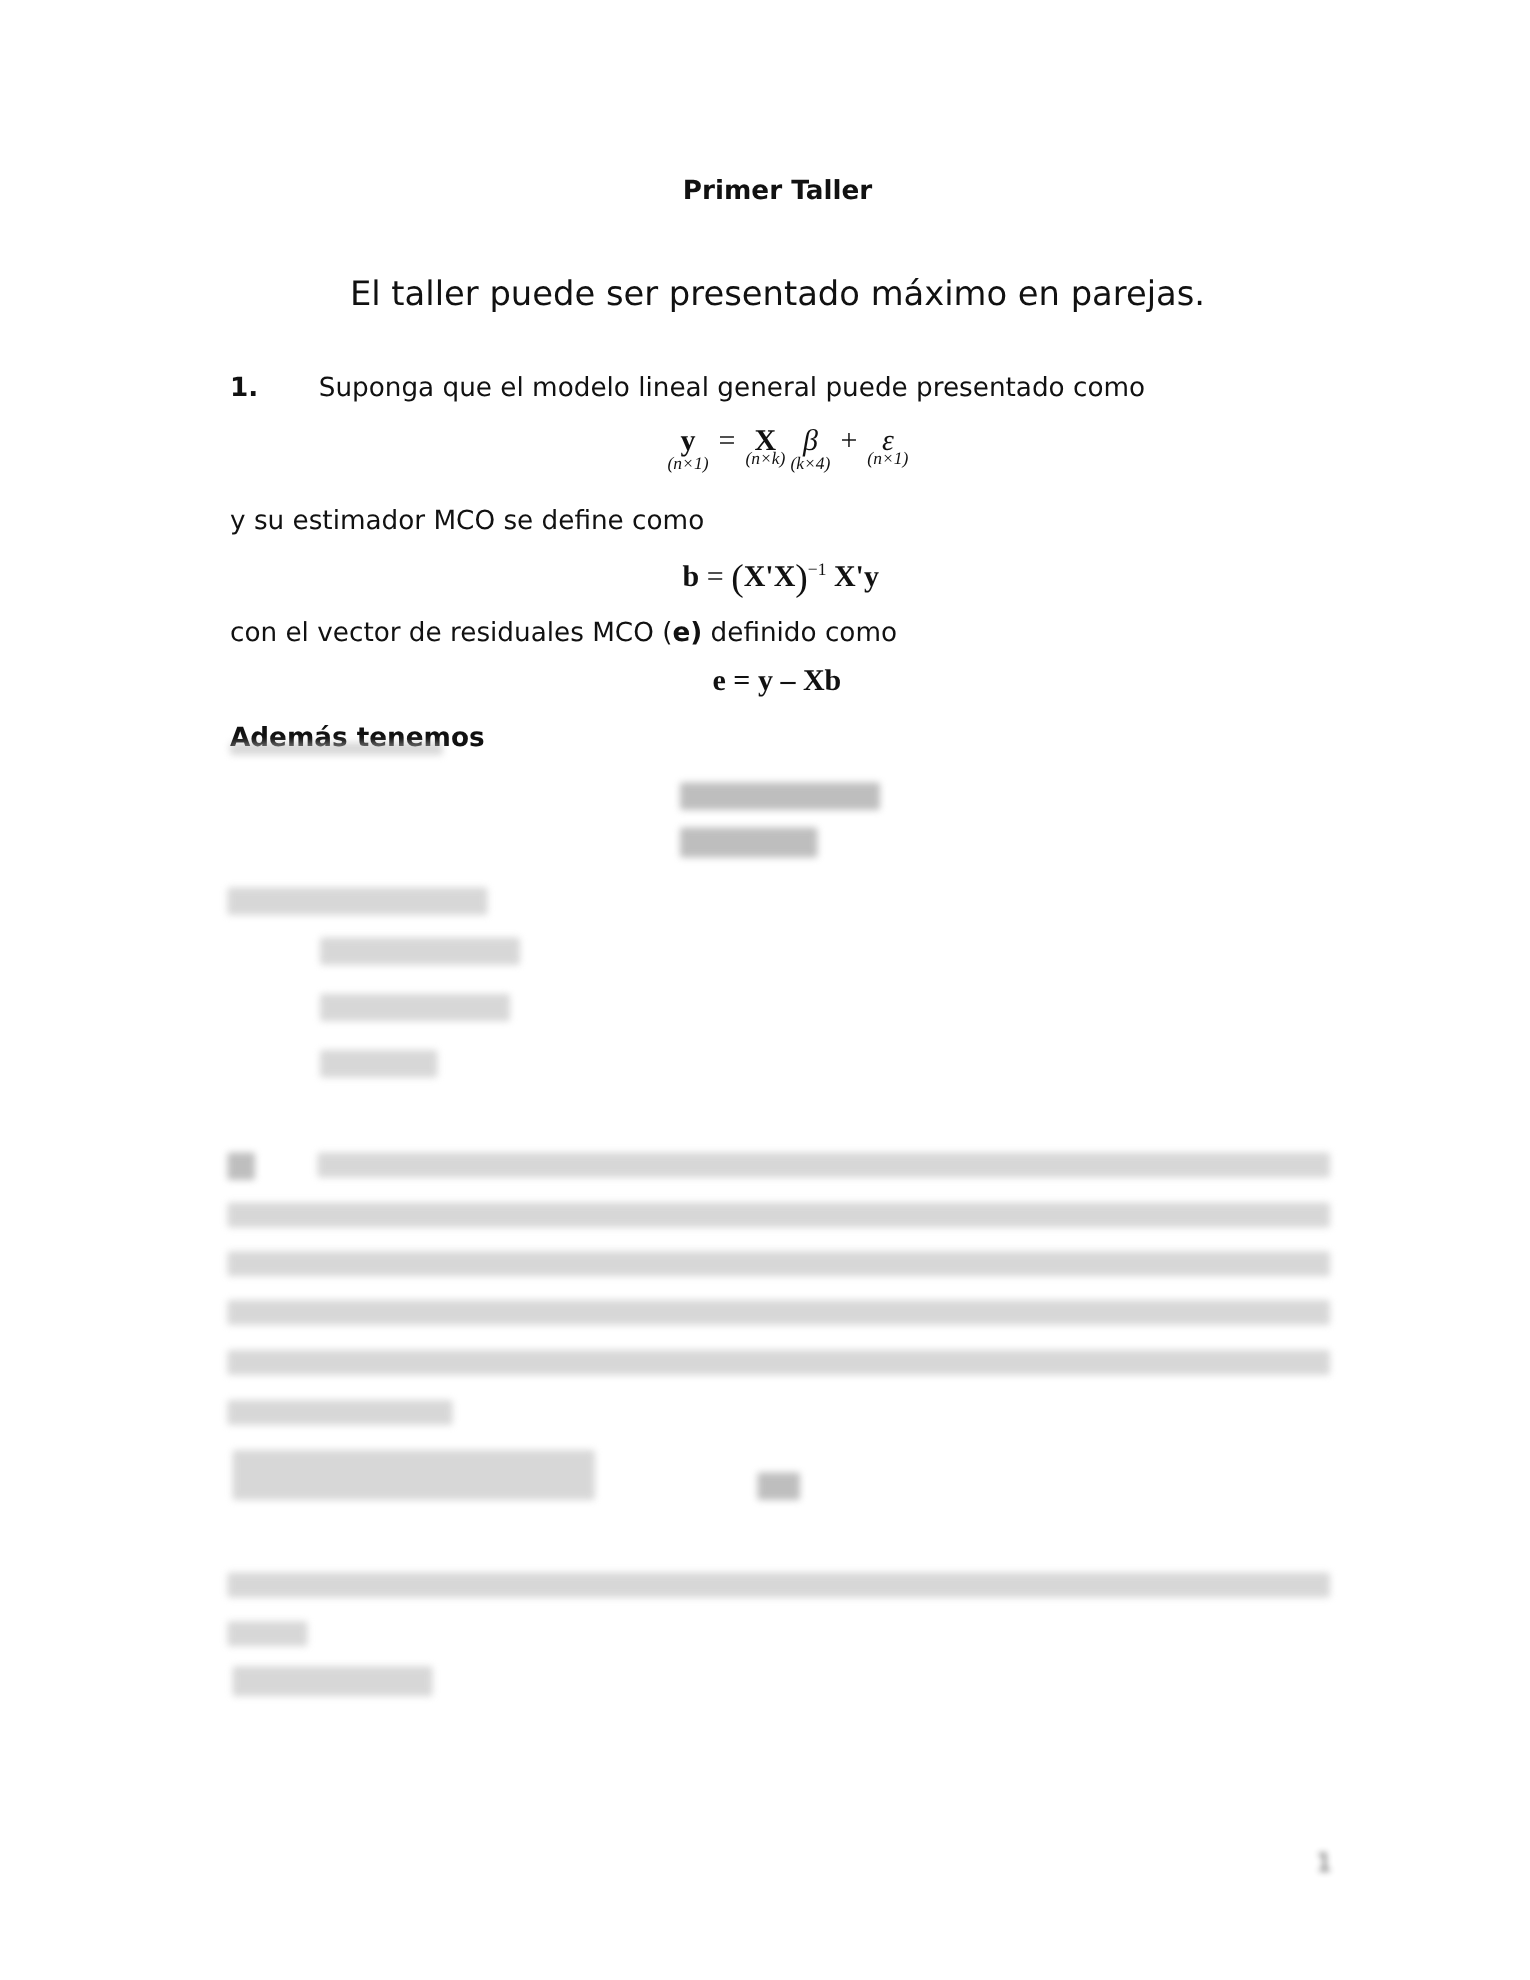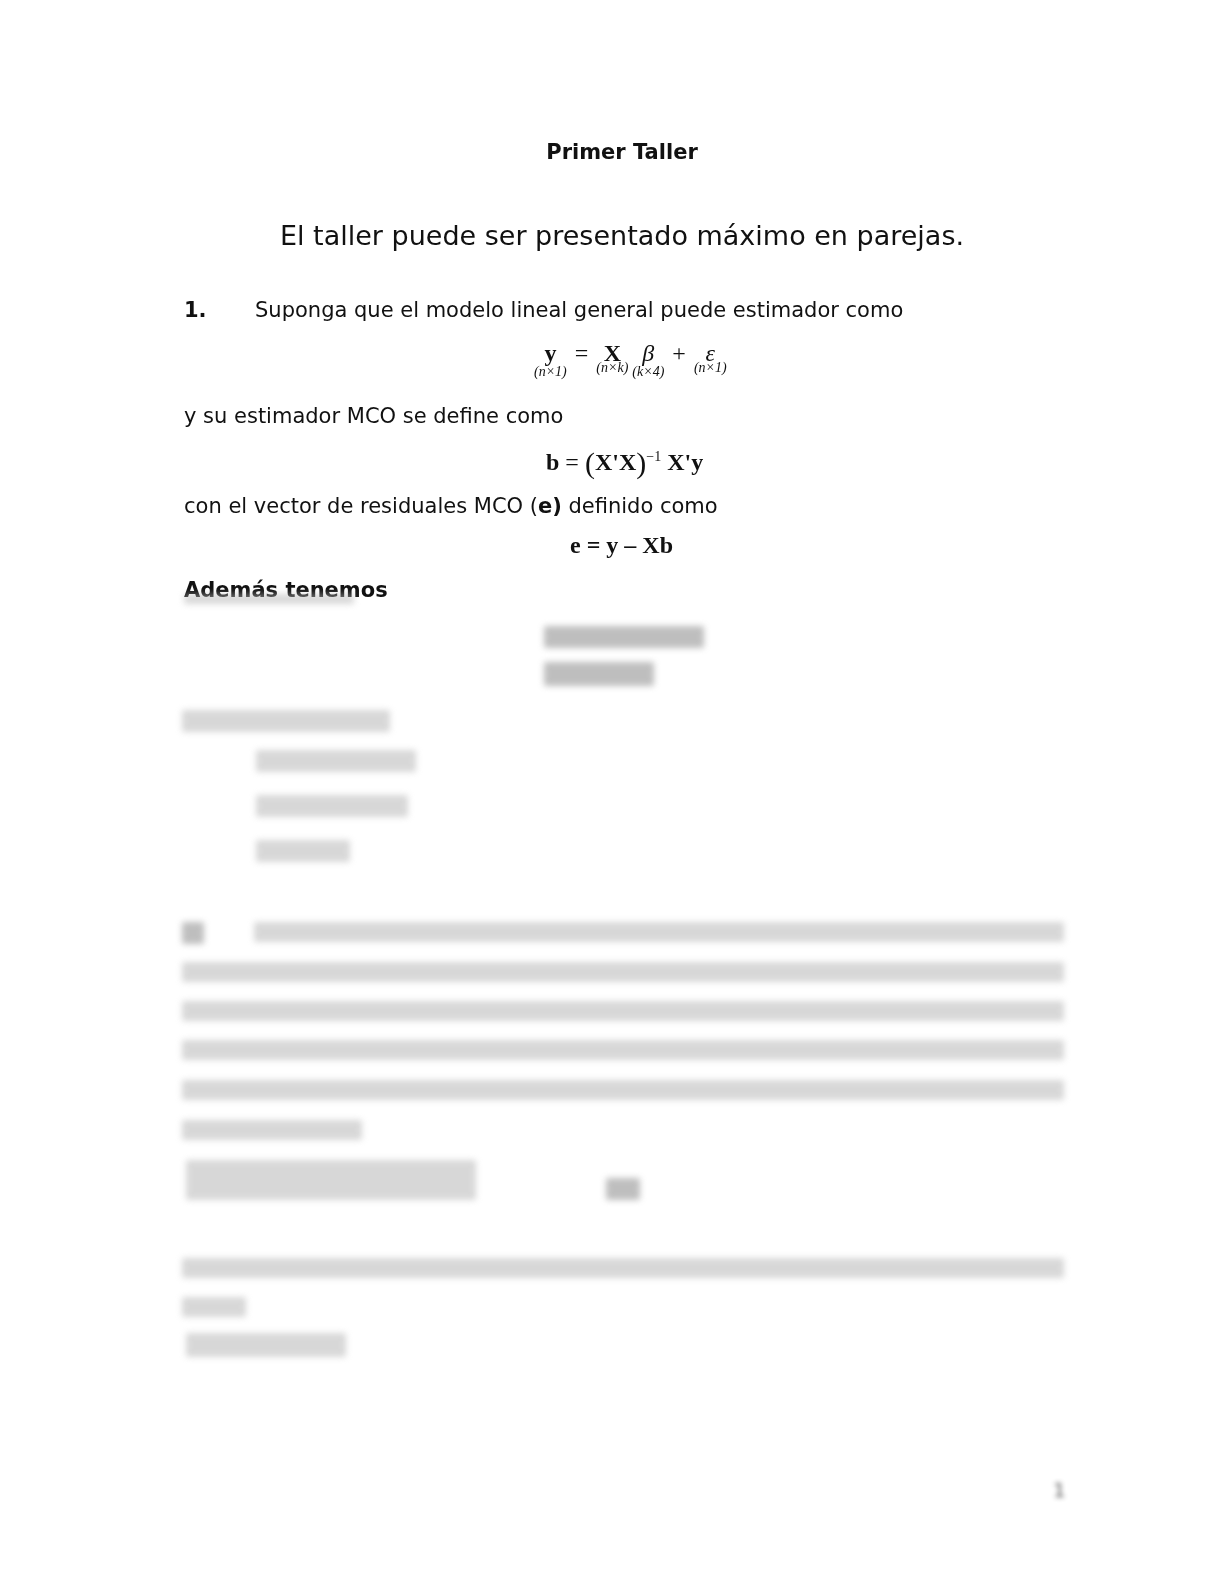--- a/index.html
+++ b/index.html
@@ -23,21 +23,21 @@
 </style>
 </head>
 <body>
 
 <div>
 
   <div class="abs title">Primer Taller</div>
   <div class="abs subtitle">El taller puede ser presentado máximo en parejas.</div>
 
   <div class="abs text num" style="top:298px; left:168px;">1.</div>
-  <div class="abs text" style="top:298px; left:239px;">Suponga que el modelo lineal general puede estimador como</div>
+  <div class="abs text" style="top:298px; left:239px;">Suponga que el modelo lineal general puede presentado como</div>
 
   <div class="abs math" style="top:340px; left:518px; display:flex; align-items:flex-start; gap:8px;">
     <span class="stack">
       <span class="mb">y</span>
       <span class="s sub">(n×1)</span>
     </span>
     <span>=</span>
     <span class="stack">
       <span class="mb">X</span>
       <span class="s sub" style="margin-top:-6px">(n×k)</span>

